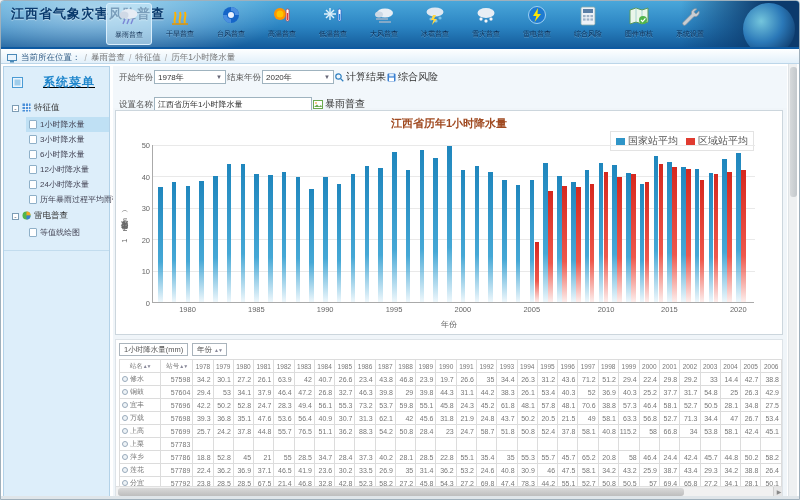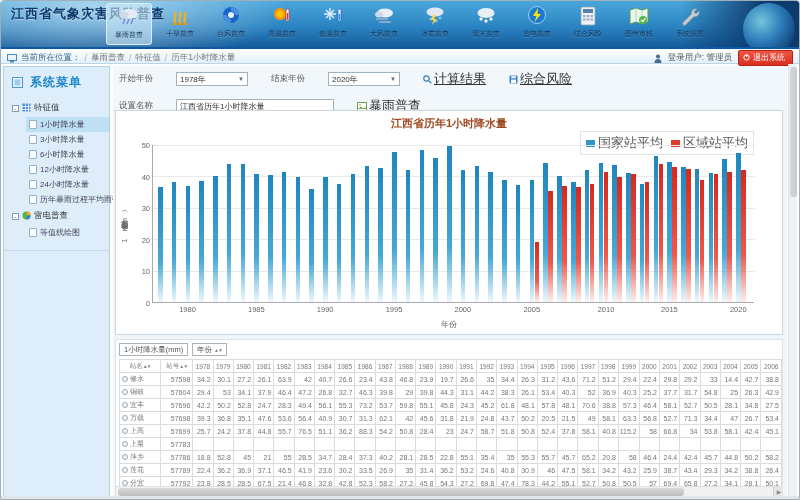--- a/index.html
+++ b/index.html
@@ -36,48 +36,48 @@
   #breadcrumb .sep { color:#aaa; }
   #userbox { position:absolute; right:8px; top:1px; display:flex; align-items:center; gap:6px; }
   #userbox .uname { color:#555; font-size:8.5px; }
   #logout-btn { background:linear-gradient(180deg,#f05544,#d92f1f); color:#fff; border:1px solid #b32315;
     border-radius:2px; font-size:8px; padding:1px 7px 2px 14px; position:relative; cursor:pointer; }
   #logout-btn .pw { position:absolute; left:4px; top:3px; }
 
   
   #sidebar { position:absolute; left:2px; top:65px; width:107px; height:431px;
     background:#ddeefa; border:1px solid #b3d2e8; }
-  #sidebar-header { padding:7px 8px 6px 8px; display:flex; align-items:center; gap:7px; }
+  #sidebar-header { padding:7px 8px 6px 8px; display:flex; align-items:center; gap:20px;text-decoration:underline; }
   #sidebar-title { color:#1f86cc; font-weight:bold; font-size:12px; letter-spacing:1px; }
   .tree { padding:2px 0 0 6px; }
   .tgroup { display:flex; align-items:center; gap:3px; padding:3px 2px; font-size:8.5px; color:#333; cursor:pointer; }
   .titem { display:flex; align-items:center; gap:3px; margin-left:16px; padding:2px 3px; font-size:8px; color:#445; cursor:pointer; white-space:nowrap; }
   .titem.selected { background:#bfe0f4; }
   .expbox { width:7px; height:7px; border:1px solid #7d9db5; background:#fff; font-size:7px; line-height:5px; text-align:center; color:#567; }
   .pageico { width:8px; height:9px; background:#fff; border:1px solid #8fb0c8; border-radius:1px; flex:0 0 auto; }
   #sidebar .divider { margin-top:10px; border-top:1px solid #c2dcee; }
 
   
   #main { position:absolute; left:112px; top:65px; width:674px; height:431px; background:#f0f5f9; }
   #filters { position:absolute; left:0; top:0; width:674px; height:42px; background:#f2f7fb; }
-  .frow { position:absolute; left:6px; display:flex; align-items:center; gap:23px; font-size:8.5px; color:#555; }
+  .frow { position:absolute; left:6px; display:flex; align-items:flex-end; gap:1px; font-size:8.5px; color:#555; }
   .frow1 { top:4px; } .frow2 { top:23px;margin-top:8px; }
   .selbox { width:72px; height:14px; background:#fff; border:1px solid #9fb3bf; font-size:8px; color:#333;
     display:flex; align-items:center; justify-content:space-between; padding:0 3px; cursor:pointer; }
   .selbox .arr { color:#667; font-size:6px; }
   .txtinput { width:158px; height:14px; background:#fff; border:1px solid #9fb3bf; font-size:8px; color:#333;
     padding:0 3px; font-family:"Liberation Sans",sans-serif; }
   .rednote { color:#ff5a00; font-size:8px; }
-  .toollink { display:flex; align-items:center; gap:2px; color:#333; font-size:13px; cursor:pointer;text-decoration:underline; }
+  .toollink { display:flex; align-items:center; gap:2px; color:#333; font-size:10px; cursor:pointer; }
 
   
   #chart-panel { position:absolute; left:2px; top:44px; width:668px; height:225px; background:#fff; border:1px solid #ccd6dd; }
   #chart-title { position:absolute; left:0; top:5px; width:100%; text-align:center; font-size:11px; color:#a04a21; font-weight:bold; }
   #legend { position:absolute; right:28px; top:20px; display:flex; gap:8px; border:1px solid #e3e3e3; background:#fff; padding:2px 5px; }
-  .lg-item { display:flex; align-items:center; gap:3px; font-size:13px; color:#555; }
+  .lg-item { display:flex; align-items:center; gap:3px; font-size:10px; color:#555; }
   .lg-sw { width:9px; height:7px; }
   #plot { position:absolute; left:36px; top:34px; width:602px; height:158px; border-left:1px solid #aaa; border-bottom:1px solid #aaa; }
   .gline { position:absolute; left:0; width:602px; height:1px; background:#e9e9e9; }
   .bar { position:absolute; bottom:0; width:4.5px; }
   .bar.blue { background:linear-gradient(180deg,#1f86bd 0%,#45a8d6 65%,rgba(190,225,242,.25) 100%); }
   .bar.red  { background:linear-gradient(180deg,#d6281e 0%,#ee584c 65%,rgba(248,200,195,.3) 100%); }
   .ytick { position:absolute; right:100%; margin-right:3px; font-size:7.5px; color:#666; transform:translateY(-50%); }
   .xtick { position:absolute; top:100%; margin-top:3px; font-size:7.5px; color:#666; transform:translateX(-50%); }
   #ylabel { position:absolute; left:4px; top:105px; font-size:7.5px; color:#666; writing-mode:vertical-rl; transform:rotate(180deg); letter-spacing:1px; }
   #xlabel { position:absolute; left:0; width:100%; top:208px; text-align:center; font-size:8px; color:#666; }
@@ -255,34 +255,20 @@
           <rect x="3" y="7" width="4" height="1.5" fill="#4a89b8"></rect>
         </svg>
       <span class="loc">当前所在位置：</span>
     <span class="sep">/</span>
         <span class="seg">暴雨普查</span>
         <span class="sep">/</span>
         <span class="seg">特征值</span>
         <span class="sep">/</span>
         <span class="seg">历年1小时降水量</span>
       </div>
-    <div id="userbox">
-      <svg width="8" height="9" viewBox="0 0 8 9">
-          <circle cx="4" cy="2.5" r="2" fill="#4a6b8a"></circle>
-          <path d="M0.5 9 Q0.5 5 4 5 Q7.5 5 7.5 9 Z" fill="#4a6b8a"></path>
-        </svg>
-      <span class="uname">登录用户: 管理员</span>
-      <button id="logout-btn">
-        <svg class="pw" width="7" height="7" viewBox="0 0 7 7">
-            <circle cx="3.5" cy="3.5" r="2.6" fill="none" stroke="#fff" stroke-width="1"></circle>
-            <line x1="3.5" y1="0.4" x2="3.5" y2="3" stroke="#fff" stroke-width="1"></line>
-          </svg>
-        <span>退出系统</span>
-      </button>
-    </div>
   </div>
 
   <div id="sidebar">
     <div id="sidebar-header">
       <svg width="11" height="11" viewBox="0 0 11 11">
           <rect x="0.5" y="0.5" width="10" height="10" fill="#eaf4fc" stroke="#4a9bd4"></rect>
           <rect x="2.5" y="2.5" width="6" height="6" fill="#9fcdeb"></rect>
         </svg>
       <span id="sidebar-title">系统菜单</span>
     </div>

